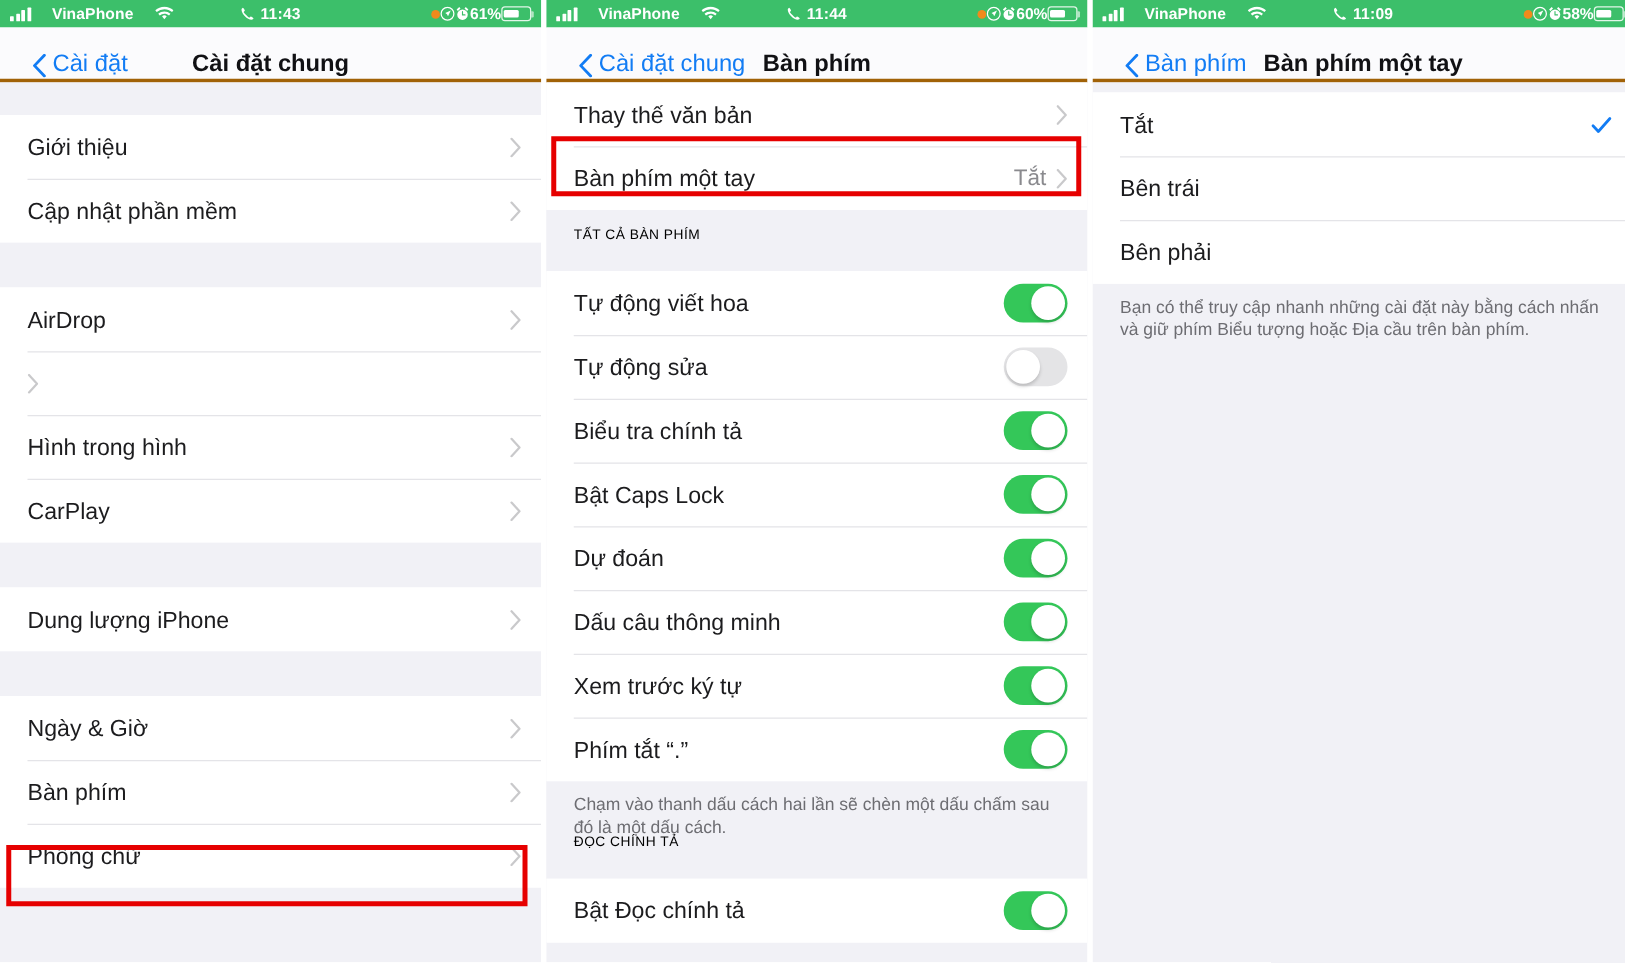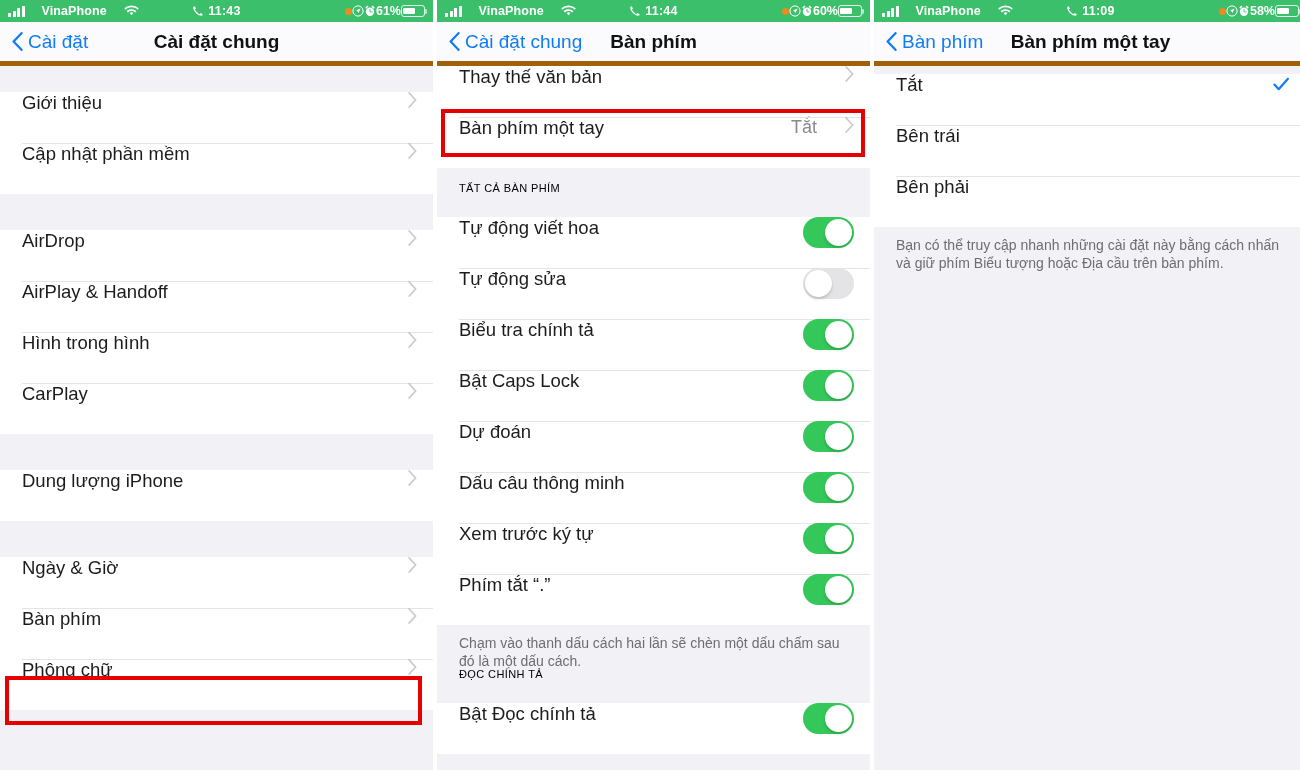--- a/index.html
+++ b/index.html
@@ -67,24 +67,24 @@
     width:2px; height:4.5px; background: rgba(255,255,255,.6);
     border-radius: 0 1px 1px 0;
   }
   .batt span { display:block; height:100%; background:#ffffff; border-radius:1.2px; }
 
   
   .navbar {
     height: 44px;
     background: #fbfbfd;
     display: flex;
-    align-items: center;
+    align-items: flex-end;
     position: relative;
-    padding: 0 12px;
-    border-bottom: 5px solid #a16207;
+    padding: 0 26px;
+    border-bottom: 3px solid #a16207;
   }
   .back {
     display: flex; align-items: center; gap: 5px;
     color: #127cf4; font-size: 19px; cursor: pointer;
     white-space: nowrap;
   }
   .chev-back { width: 11px; height: 19px; display:block; }
   .nav-title {
     position: absolute; left: 0; right: 0; text-align: center;
     font-size: 19px; font-weight: bold; color: #111114;
@@ -96,26 +96,25 @@
     height: 704px;
     background: #f1f1f6;
     overflow: hidden;
     position: relative;
   }
   .spacer { background: #f1f1f6; }
   .group { background: #ffffff; }
   .row {
     height: 51px;
     display: flex;
-    align-items: flex-start;
+    align-items: center;
     padding: 0 16px 0 22px;
     background: #ffffff;
     position: relative;
     cursor: pointer;
-    gap: 20px;
   }
   .row + .row::before {
     content:""; position:absolute; left:22px; right:0; top:0;
     height:1px; background:#e4e4e8;
   }
   .row-label { font-size: 18.5px; color: #1c1c1e; flex: 1; }
   .row-value { font-size: 18px; color: #8a8a8e; margin-right: 8px; }
   .chev {
     width: 9px; height: 16px; display:block; flex: 0 0 auto; opacity:.45;
   }
@@ -248,21 +247,20 @@
 
       <div class="spacer" style="height:36px"></div>
       <div class="group">
         <div class="row">
           <span class="row-label">AirDrop</span>
           <svg class="chev" viewBox="0 0 9 16">
               <path d="M1.2 1l6.4 7-6.4 7" fill="none" stroke="#8a8a8e" stroke-width="1.8" stroke-linecap="round" stroke-linejoin="round"></path>
             </svg>
         </div>
         <div class="row">
-          <span class="row-label">AirPlay &amp; Handoff</span>
           <svg class="chev" viewBox="0 0 9 16">
               <path d="M1.2 1l6.4 7-6.4 7" fill="none" stroke="#8a8a8e" stroke-width="1.8" stroke-linecap="round" stroke-linejoin="round"></path>
             </svg>
         </div>
         <div class="row">
           <span class="row-label">Hình trong hình</span>
           <svg class="chev" viewBox="0 0 9 16">
               <path d="M1.2 1l6.4 7-6.4 7" fill="none" stroke="#8a8a8e" stroke-width="1.8" stroke-linecap="round" stroke-linejoin="round"></path>
             </svg>
         </div>

